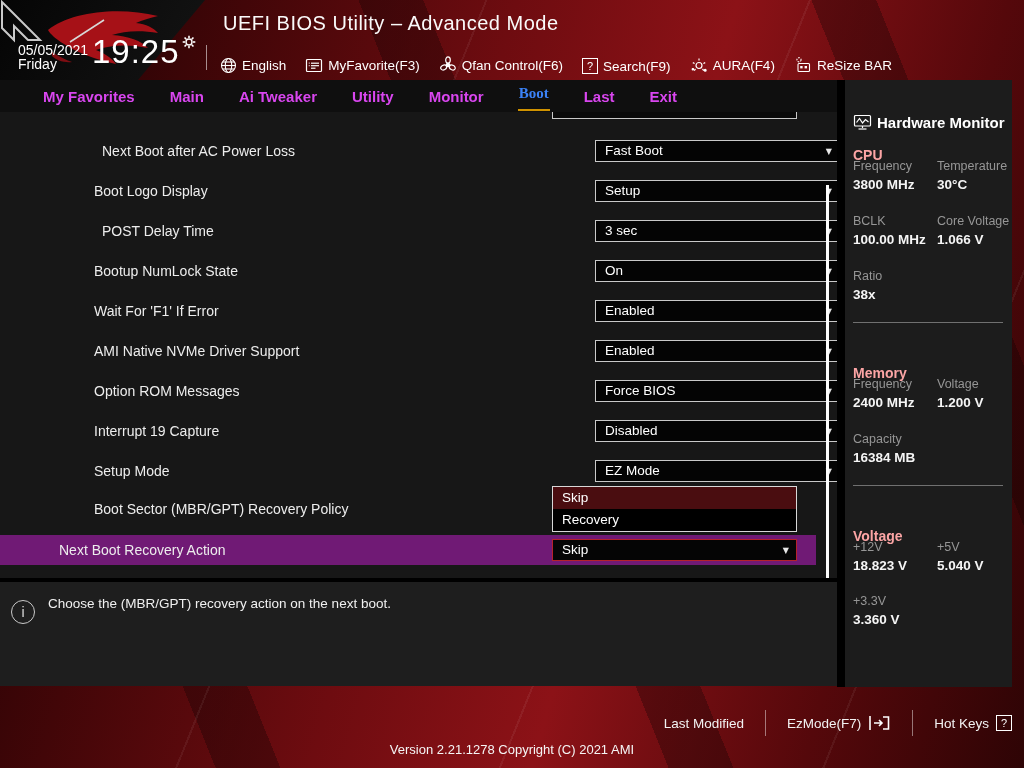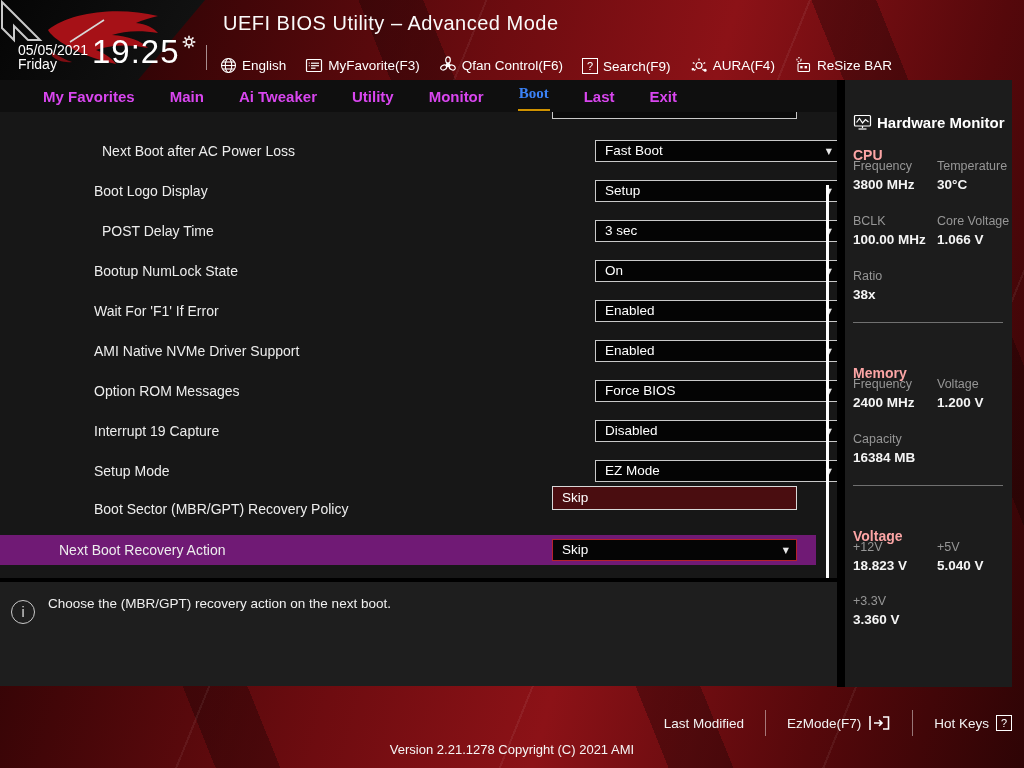--- a/index.html
+++ b/index.html
@@ -258,20 +258,21 @@
         <span>EZ Mode</span>
         <span class="arr">▼</span>
       </div>
     </div>
     <div class="row" style="top:386px">
       <div class="rlabel">Boot Sector (MBR/GPT) Recovery Policy</div>
     </div>
 
     <div class="dd-panel">
       <div class="dd-opt sel">Skip</div>
+      <div class="dd-opt">Recovery</div>
     </div>
 
     <div class="hl-band">
       <div class="rlabel ind">Next Boot Recovery Action</div>
       <div class="select">
         <span>Skip</span>
         <span class="arr">▼</span>
       </div>
     </div>
 

